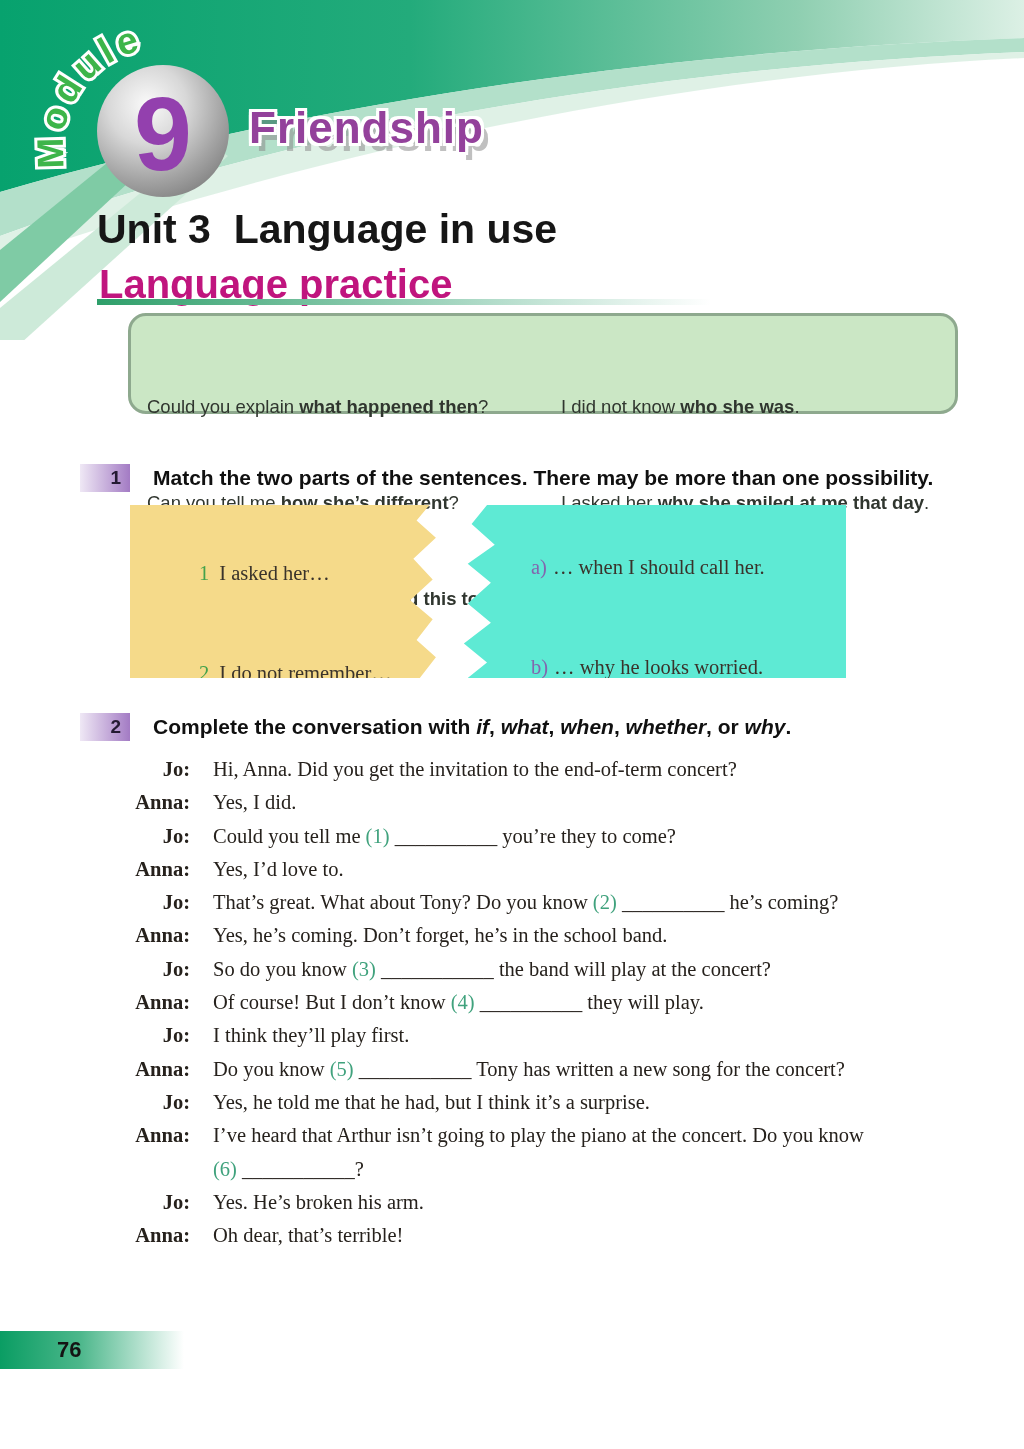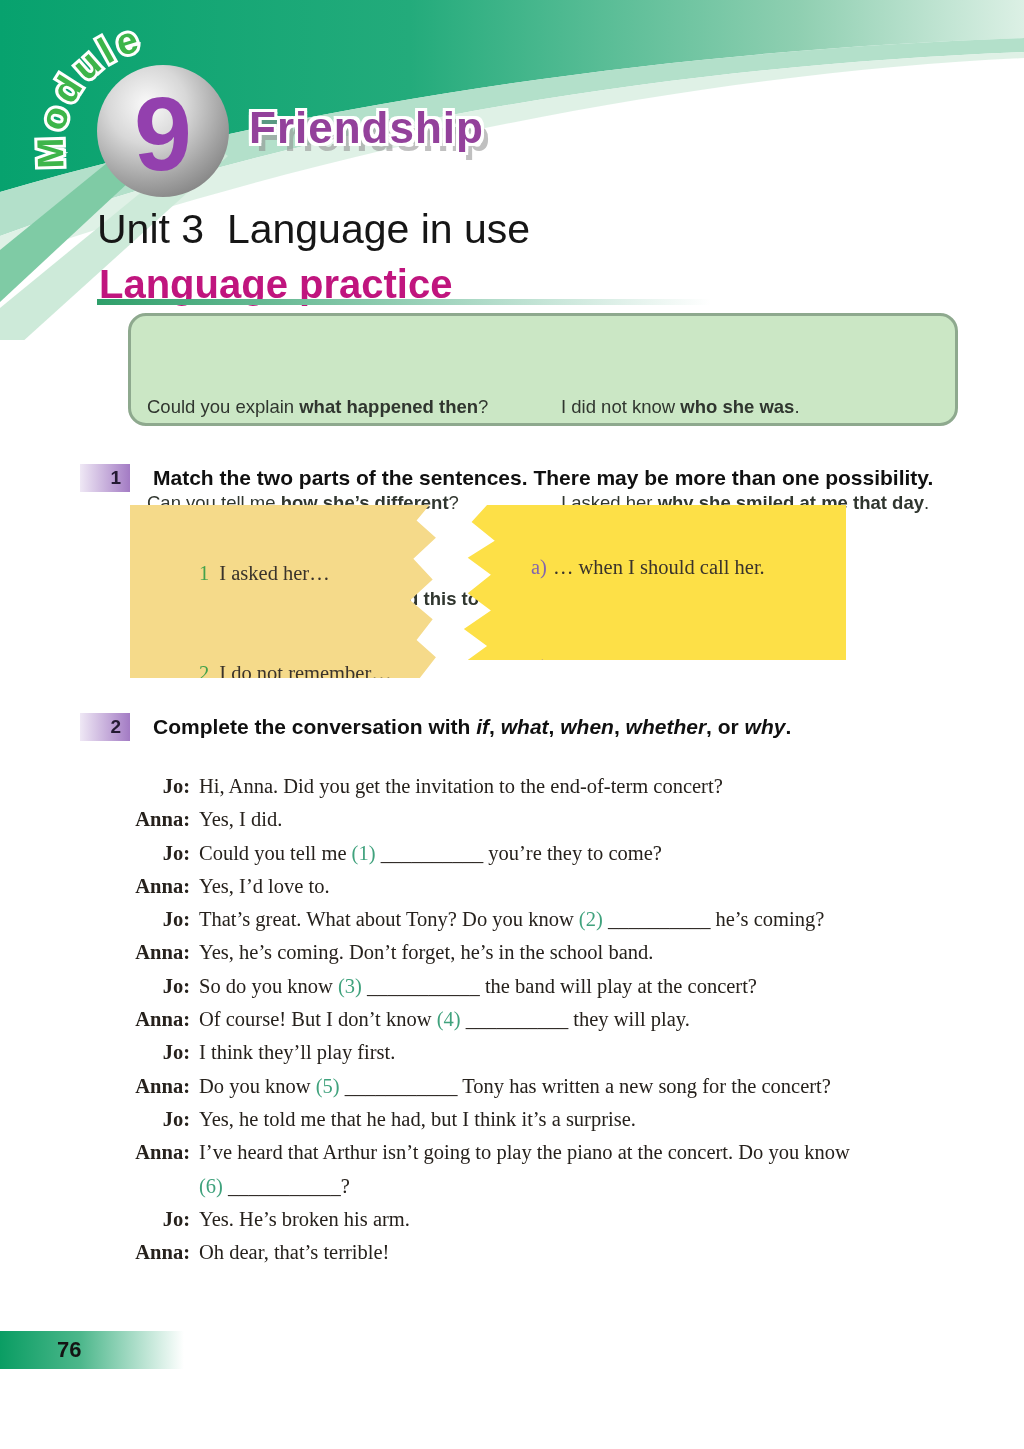--- a/index.html
+++ b/index.html
@@ -5,57 +5,57 @@
   html,body{margin:0;padding:0;background:#fff;}
   #page{position:relative;width:1024px;height:1449px;background:#fff;overflow:hidden;
         font-family:"Liberation Sans",sans-serif;}
   
   #header-svg{position:absolute;left:0;top:0;}
   #friendship-title{position:absolute;left:249px;top:103px;font-size:44px;font-weight:bold;
       color:#93419B;letter-spacing:1px;
       text-shadow:-3px -3px 0 #fff,3px -3px 0 #fff,-3px 3px 0 #fff,3px 3px 0 #fff,
                   -3px 0 0 #fff,3px 0 0 #fff,0 -3px 0 #fff,0 3px 0 #fff,
                   7px 8px 0 rgba(140,140,140,.55);}
-  #unit-title{position:absolute;left:97px;top:206px;font-size:41px;font-weight:normal;
+  #unit-title{position:absolute;left:97px;top:206px;font-size:41px;font-weight:bold;
       color:#161616;white-space:pre;letter-spacing:0;}
   #section-title{position:absolute;left:99px;top:262px;font-size:40px;font-weight:bold;color:#C0157E;}
   #section-underline{position:absolute;left:97px;top:299px;width:614px;height:6px;
       background:linear-gradient(to right,#2E9F6A,#9ED3BC 55%,rgba(255,255,255,0) 100%);}
   
-  #example-box{position:absolute;left:128px;top:313px;width:830px;height:113px;
+  #example-box{position:absolute;left:128px;top:313px;width:830px;height:101px;
       background:#CBE7C5;border:3px solid #8EA98E;border-radius:18px;box-sizing:border-box;}
   .ex-col{position:absolute;top:11px;font-size:18.5px;line-height:32px;color:#30362F;white-space:pre;}
   #ex-col-left{left:16px;}
   #ex-col-right{left:430px;}
   .ex-line .b{font-weight:bold;}
   
   .exercise-heading{position:absolute;left:80px;display:flex;align-items:center;}
   .num-badge{width:50px;height:28px;background:linear-gradient(to right,#EFE8F5,#A37BC4);
       display:flex;align-items:center;justify-content:flex-end;padding-right:9px;
       box-sizing:border-box;font-size:19px;font-weight:bold;color:#241A33;}
   .instruction{margin-left:23px;font-size:21px;font-weight:bold;color:#101010;white-space:pre;}
   .instruction .i{font-style:italic;}
   
   #match-box{position:absolute;left:130px;top:505px;width:716px;height:173px;}
   #match-left{position:absolute;left:0;top:0;width:322px;height:173px;background:#F5DA8A;
       clip-path:polygon(0 0,93% 0,89% 9%,95% 19%,88% 31%,94% 43%,87% 55%,94% 66%,89% 78%,95% 88%,90% 100%,0 100%);
       box-sizing:border-box;padding:19px 0 0 28px;}
-  #match-right{position:absolute;left:330px;top:0;width:386px;height:155px;background:#fde047;
+  #match-right{position:absolute;left:330px;top:0;width:386px;height:173px;background:#5eead4;
       clip-path:polygon(7% 0,100% 0,100% 100%,2% 100%,7% 91%,1% 80%,8% 68%,2% 57%,8% 45%,2% 34%,9% 23%,3% 11%);
       box-sizing:border-box;padding:13px 0 0 30px;}
   .match-item{font-family:"Liberation Serif",serif;font-size:20.5px;line-height:33.2px;
       color:#3A332B;white-space:pre;}
   .mnum{color:#44A24B;margin-right:10px;}
   .mletter{color:#8366AE;margin-right:6px;}
   
-  #conversation{position:absolute;left:128px;top:770px;width:790px;}
+  #conversation{position:absolute;left:128px;top:753px;width:790px;}
   .convo-line{display:flex;font-family:"Liberation Serif",serif;font-size:20.5px;
       line-height:33.3px;color:#26211C;}
   .speaker{width:62px;text-align:right;font-weight:bold;flex:0 0 62px;}
-  .utterance{margin-left:9px;white-space:pre-wrap;}
+  .utterance{margin-left:23px;white-space:pre-wrap;}
   .g{color:#40A27D;}
   
   #footer-bar{position:absolute;left:0;top:1331px;width:200px;height:38px;
       background:linear-gradient(to right,#0A9D63 0%,#4CB78B 40%,rgba(255,255,255,0) 92%);}
   #page-number{position:absolute;left:57px;top:0;height:38px;line-height:38px;
       font-size:22px;font-weight:bold;color:#141414;}
 </style>
 </head>
 <body>
 

